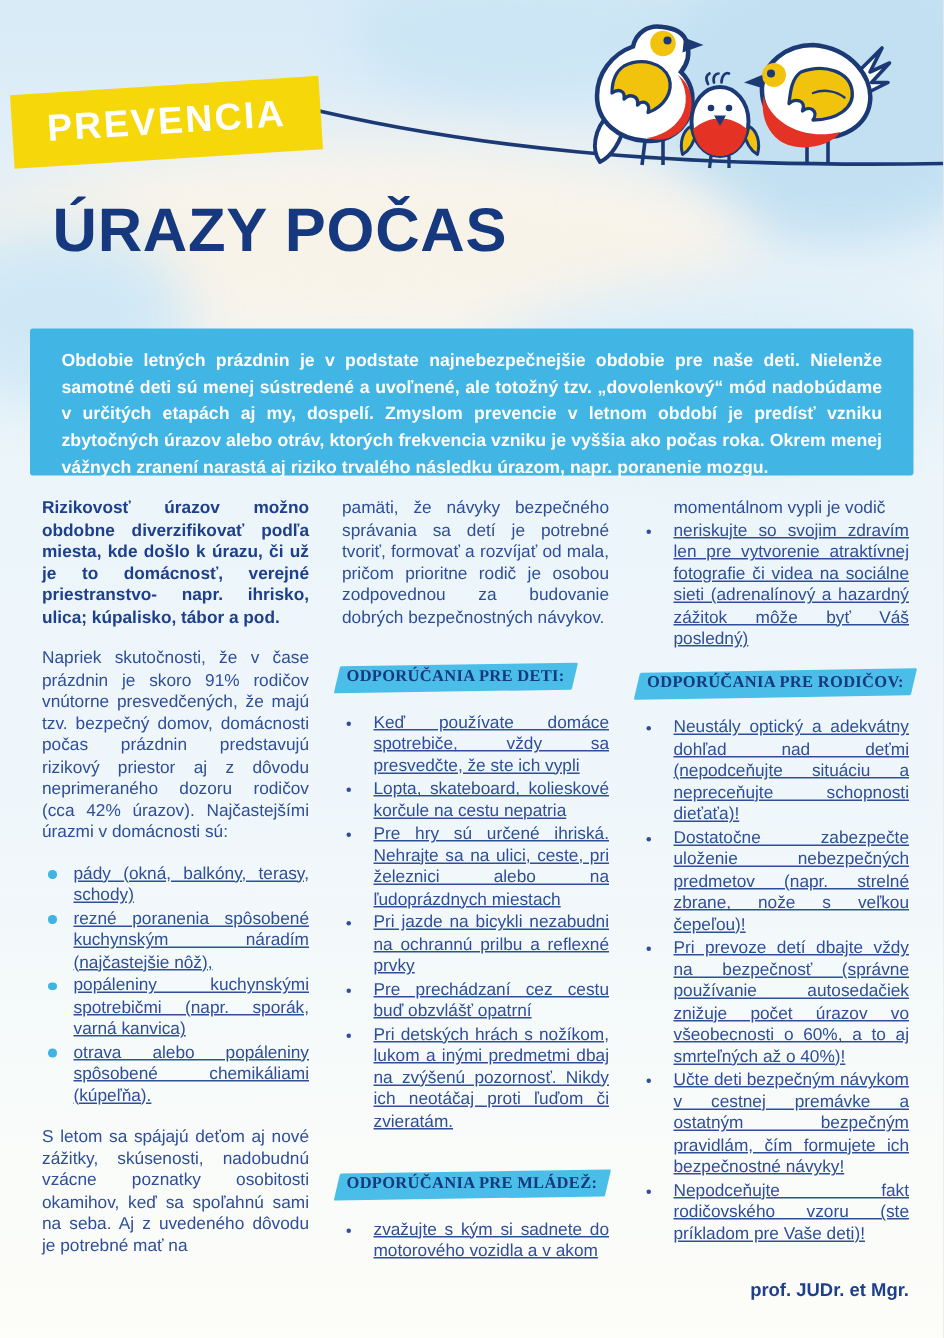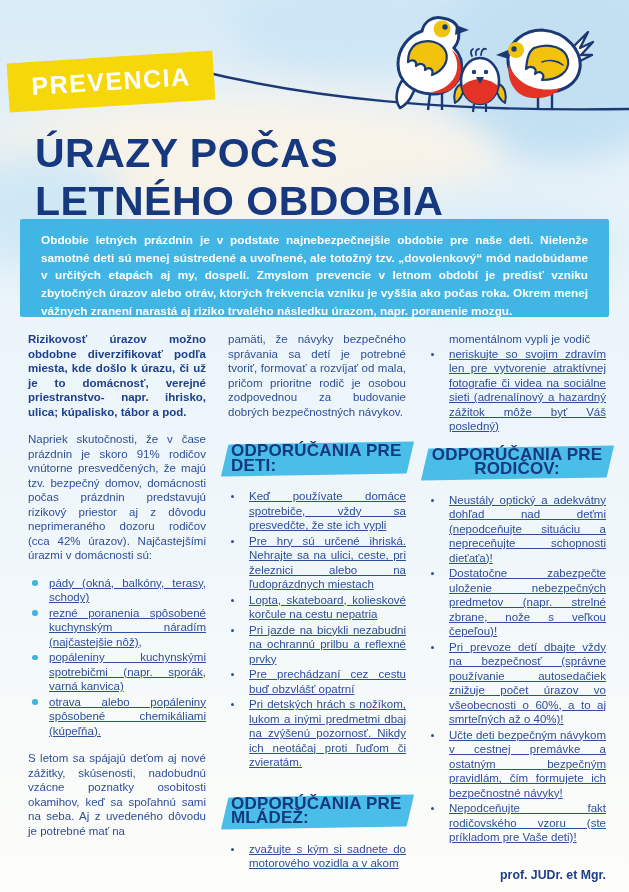--- a/index.html
+++ b/index.html
@@ -59,22 +59,23 @@
     border-radius:50%; background:#3eb4e2;
   }
   ul.small-dots li::before {
     content:""; position:absolute; left:3px; top:6px; width:3px; height:3px;
     border-radius:50%; background:#2e4e99;
   }
 
   .hl-wrap { margin:17px 0 15px 0; }
   .hl {
     position:relative; display:inline-block; z-index:0;
-    color:#16387f; font-weight:700; font-size:17px; letter-spacing:0.2px;
+    color:#16387f; font-weight:700; font-size:11px; letter-spacing:0.2px;
     padding:1px 3px;
+    font-family:Liberation Serif, serif;
   }
   .hl::before {
     content:""; position:absolute; left:-3px; right:-4px; top:0; bottom:-1px;
     background:#4abde9; transform:skewX(-14deg) rotate(-0.9deg); z-index:-1;
     border-radius:1px;
   }
 
   .signature { margin-top:22px; text-align:right; font-weight:700; color:#1d3f8c;
     font-size:12.3px; line-height:16.5px; }
 </style>
@@ -129,21 +130,20 @@
         <path d="M 12 28 L 0 33 L 13 37 Z" fill="#1b3a75"></path>
       </g>
     </svg>
 
     <div class="badge">
       <span>PREVENCIA</span>
     </div>
 
     <div class="title">
       <div>ÚRAZY POČAS</div>
-      <div>LETNÉHO OBDOBIA</div>
     </div>
 
     <div class="intro-box">
       <p>Obdobie letných prázdnin je v podstate najnebezpečnejšie obdobie pre naše deti. Nielenže samotné deti sú menej sústredené a uvoľnené, ale totožný tzv. „dovolenkový“ mód nadobúdame v určitých etapách aj my, dospelí. Zmyslom prevencie v letnom období je predísť vzniku zbytočných úrazov alebo otráv, ktorých frekvencia vzniku je vyššia ako počas roka. Okrem menej vážnych zranení narastá aj riziko trvalého následku úrazom, napr. poranenie mozgu.</p>
     </div>
 
     <div class="columns">
 
       <div>
         <p class="lead">Rizikovosť úrazov možno obdobne diverzifikovať podľa miesta, kde došlo k úrazu, či už je to domácnosť, verejné priestranstvo- napr. ihrisko, ulica; kúpalisko, tábor a pod.</p>
@@ -157,22 +157,22 @@
         <p>S letom sa spájajú deťom aj nové zážitky, skúsenosti, nadobudnú vzácne poznatky osobitosti okamihov, keď sa spoľahnú sami na seba. Aj z uvedeného dôvodu je potrebné mať na</p>
       </div>
 
       <div>
         <p>pamäti, že návyky bezpečného správania sa detí je potrebné tvoriť, formovať a rozvíjať od mala, pričom prioritne rodič je osobou zodpovednou za budovanie dobrých bezpečnostných návykov.</p>
         <div class="hl-wrap" style="margin-top:24px;">
           <span class="hl">ODPORÚČANIA PRE DETI:</span>
         </div>
         <ul class="small-dots">
           <li>Keď používate domáce spotrebiče, vždy sa presvedčte, že ste ich vypli</li>
+          <li>Lopta, skateboard, kolieskové korčule na cestu nepatria</li>
           <li>Pre hry sú určené ihriská. Nehrajte sa na ulici, ceste, pri železnici alebo na ľudoprázdnych miestach</li>
-          <li>Lopta, skateboard, kolieskové korčule na cestu nepatria</li>
           <li>Pri jazde na bicykli nezabudni na ochrannú prilbu a reflexné prvky</li>
           <li>Pre prechádzaní cez cestu buď obzvlášť opatrní</li>
           <li>Pri detských hrách s nožíkom, lukom a inými predmetmi dbaj na zvýšenú pozornosť. Nikdy ich neotáčaj proti ľuďom či zvieratám.</li>
         </ul>
         <div class="hl-wrap" style="margin-top:26px;">
           <span class="hl">ODPORÚČANIA PRE MLÁDEŽ:</span>
         </div>
         <ul class="small-dots">
           <li>zvažujte s kým si sadnete do motorového vozidla a v akom</li>
         </ul>

